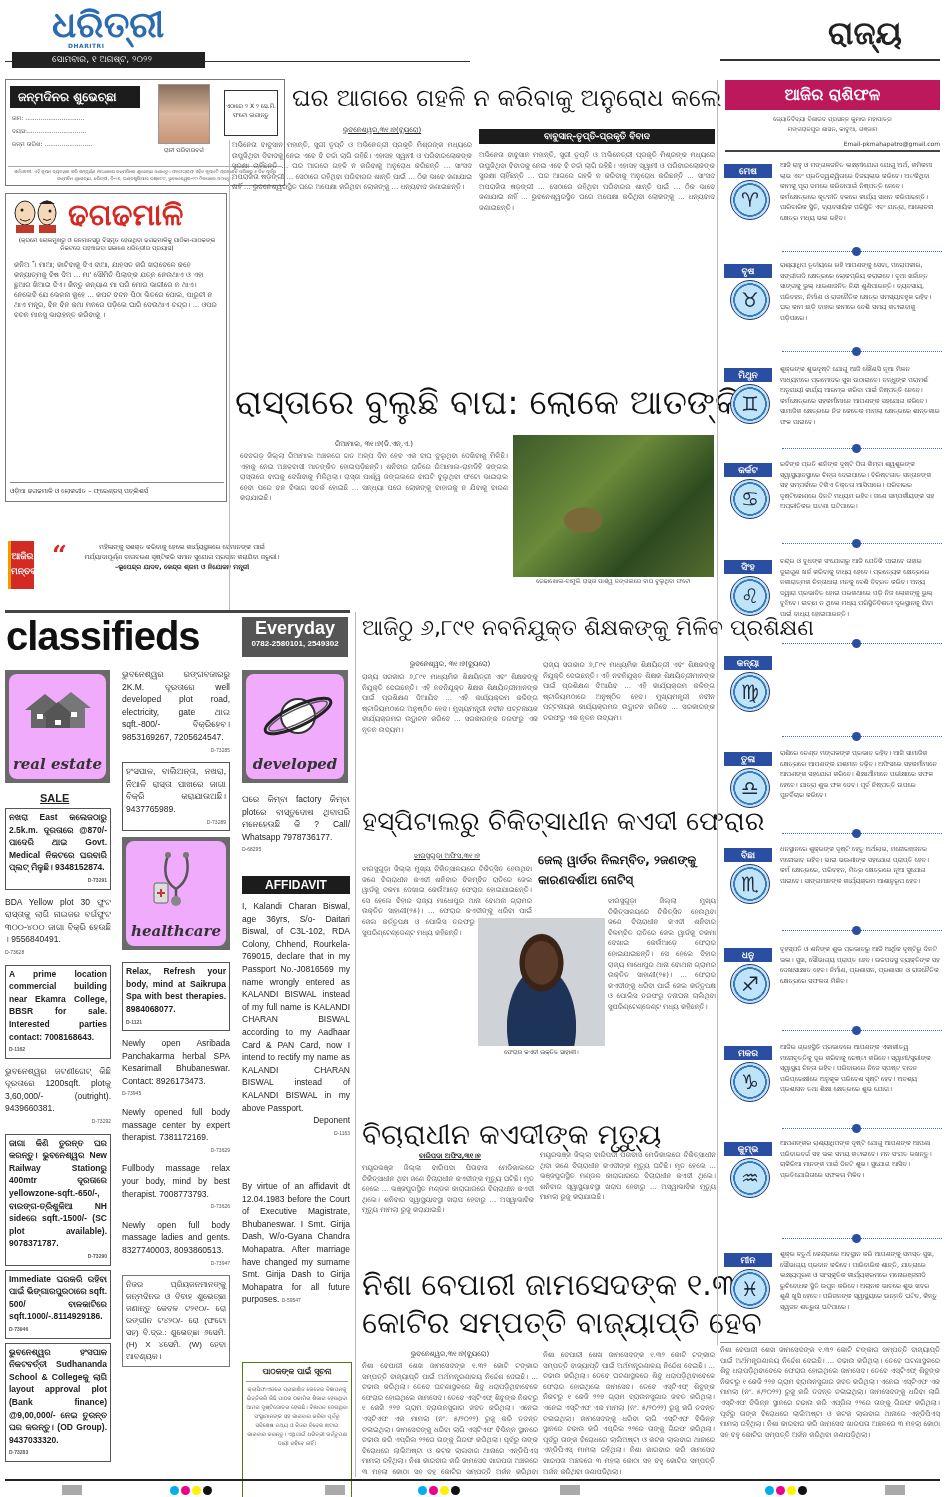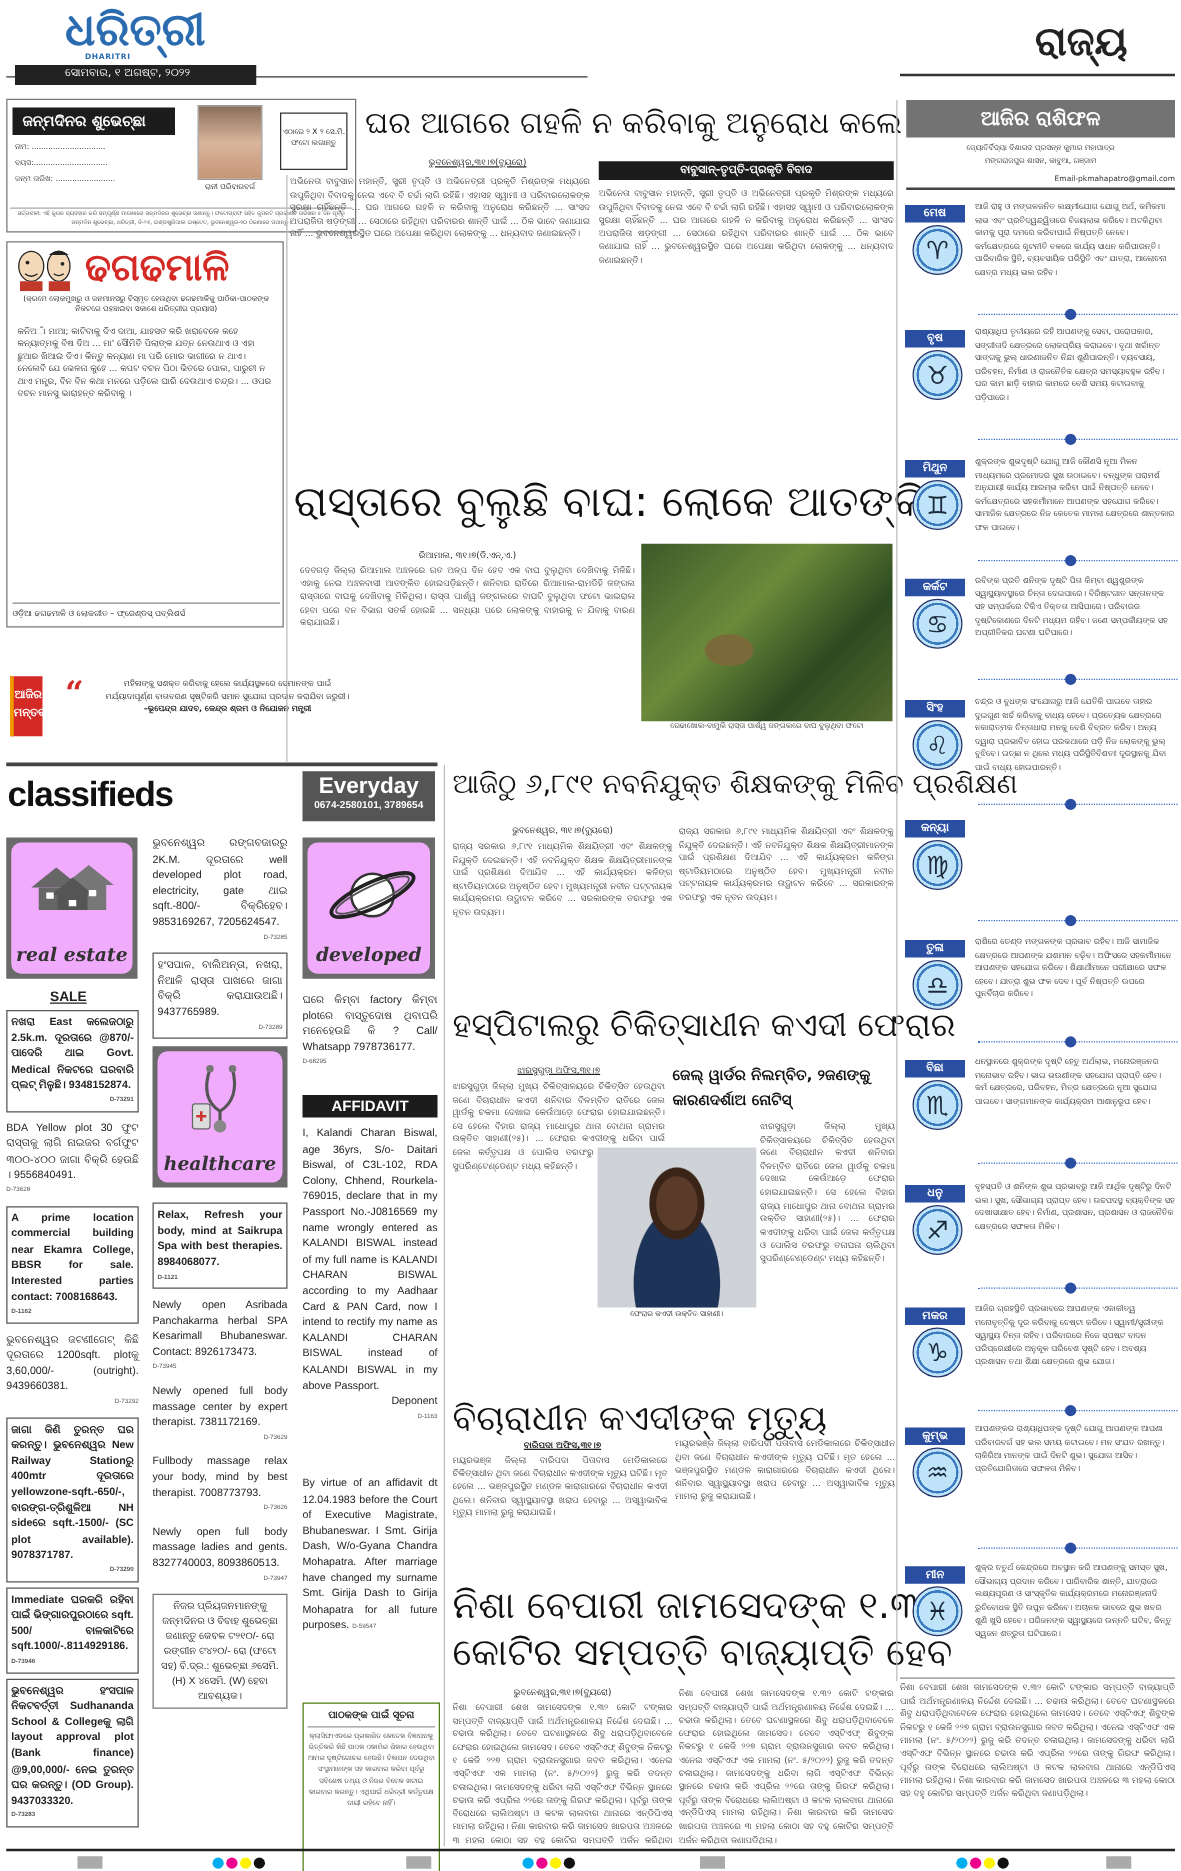--- a/index.html
+++ b/index.html
@@ -30,37 +30,37 @@
   .quote-mark { left:52px; top:540px; font-size:26px; color:#d42a26; font-weight:bold; font-family: "DejaVu Serif", serif; }
   .quote-text { left:82px; top:542px; width:200px; font-size:6.5px; line-height:10px; text-align:center; }
   .col-text { font-size: 7px; line-height: 10.6px; color: #444; text-align: justify; overflow: hidden; }
   .headline { font-weight: normal; color: #111; font-family: "DejaVu Sans", sans-serif; white-space: nowrap; }
   .dateline { font-size: 7px; text-align: center; text-decoration: underline; color:#222; }
   .blackbar { background:#1c1c1c; color:#fff; font-size:9px; font-weight:bold; text-align:center; }
   .photo-leopard { left:513px; top:435px; width:201px; height:142px; background: radial-gradient(ellipse at 35% 60%, #7a6a3a 0 10%, transparent 11%), linear-gradient(135deg,#3d5a2a,#6b8a3a 40%,#2d4a20 70%,#556b2f); }
   .photo-caption { left:513px; top:577px; width:201px; font-size:6px; text-align:center; color:#333; }
   .photo-man { left:478px; top:918px; width:127px; height:128px; background: radial-gradient(ellipse at 50% 35%, #5a3a28 0 18%, #3a2418 19% 24%, transparent 25%), radial-gradient(ellipse at 50% 85%, #1e3358 0 38%, transparent 39%), #cfd3d8; }
   .photo-caption2 { left:478px; top:1048px; width:127px; font-size:6px; text-align:center; }
-  .classified-title { left:6px; top:614px; font-size:28px; font-weight:bold; color:#111; font-family: "Liberation Sans", sans-serif; letter-spacing:-1px; line-height:44px; }
+  .classified-title { left:6px; top:614px; font-size:40px; font-weight:bold; color:#111; font-family: "Liberation Sans", sans-serif; letter-spacing:-1px; line-height:44px; }
   .everyday { left:242px; top:617px; width:106px; height:40px; background:#555; color:#fff; text-align:center; }
   .everyday .big { font-size:18px; font-weight:bold; line-height:22px; font-family: "Liberation Sans", sans-serif; }
   .everyday .phone { font-size:8px; font-weight:bold; font-family: "Liberation Sans", sans-serif; }
   .cl-card { background:#6a6a6a; padding:4px; }
   .cl-card-inner { background:#f0abfc; border-radius:8px; width:100%; height:100%; position:relative; }
   .cl-card-label { position:absolute; bottom:6px; width:100%; text-align:center; font-size:15px; font-weight:bold; font-style:italic; font-family: "DejaVu Serif", serif; color:#333; }
   .cl-ad { font-family: "Liberation Sans", sans-serif; font-size: 8.5px; line-height: 12.6px; color:#222; text-align: justify; }
   .cl-ad.boxed { border:1px solid #555; padding:2px 3px; font-weight:bold; }
   .cl-code { font-size:5px; color:#555; text-align:right; display:block; }
   .cl-code-l { font-size:5px; color:#555; display:block; }
   .sale { left:40px; top:792px; font-size:11px; font-weight:bold; text-decoration:underline; font-family: "Liberation Sans", sans-serif; }
   .affidavit { left:242px; top:876px; width:108px; height:18px; background:#1c1c1c; color:#fff; font-size:12px; font-weight:bold; text-align:center; font-family: "Liberation Sans", sans-serif; line-height:18px; }
   .notice { left:242px; top:1337px; width:110px; height:165px; border:1px solid #4d7c0f;margin-top:25px; }
   .notice-title { font-size:8px; font-weight:bold; text-align:center; padding:4px 0; border-bottom:1px solid #999; margin:0 3px; }
   .notice-body { font-size:5.5px; line-height:9px; text-align:center; padding:3px; color:#444;}
-  .rashi-header { left:725px; top:80px; width:215px; height:30px; background:#737373; color:#fff; font-size:16px; font-weight:bold; text-align:center; line-height:30px; }
+  .rashi-header { left:725px; top:80px; width:215px; height:30px; background:#be185d; color:#fff; font-size:16px; font-weight:bold; text-align:center; line-height:30px; }
   .rashi-sub { left:725px; top:114px; width:215px; font-size:6px; text-align:center; line-height:10px; color:#333; }
   .rashi-email { left:725px; top:140px; width:215px; font-size:6px; text-align:right; color:#333; }
   .rashi-sign { position:absolute; left:0; width:56px; }
   .rashi-tag { width:48px; height:14px; background:#2a4ea2; color:#fff; font-size:9px; font-weight:bold; text-align:center; line-height:14px; margin-left:2px; }
   .rashi-icon { width:40px; height:40px; border-radius:50%; background:radial-gradient(circle, #bfe3f8 0 55%, #3a7bc0 56% 62%, #bfe3f8 63%); margin:2px 0 0 8px; border:1px solid #236; display:flex; align-items:center; justify-content:center; font-size:20px; color:#1a2a3a; }
   .rashi-text { position:absolute; left:58px; width:160px; font-size:6.5px; line-height:10.5px; color:#333; }
   .rashi-sep { position:absolute; left:60px; width:160px; border-top:1px dotted #3a6fd0; }
   .rashi-dot { position:absolute; width:9px; height:9px; border-radius:50%; background:#2a4ea2; }
   .footer-line { left:5px; top:1479px; width:935px; height:2px; background:#222; }
   .cmyk { top:1486px; display:flex; gap:2px; }
@@ -125,21 +125,21 @@
 <div class="abs headline" style="left:235px;top:382px;font-size:34px;">ରାସ୍ତାରେ ବୁଲୁଛି ବାଘ: ଲୋକେ ଆତଙ୍କିତ</div>
 <div class="abs dateline" style="left:240px;top:440px;width:268px;text-decoration:none">ରିଆମାଲ, ୩୧।୭(ଡି.ଏନ୍.ଏ.)</div>
 <div class="abs col-text" style="left:240px;top:451px;width:268px;height:150px;">ଦେବଗଡ଼ ଜିଲ୍ଲା ରିଆମାଲ ଅଞ୍ଚଳରେ ଗତ ଅଳ୍ପ ଦିନ ହେବ ଏକ ବାଘ ବୁଲୁଥିବା ଦେଖିବାକୁ ମିଳିଛି। ଏହାକୁ ନେଇ ଅଞ୍ଚଳବାସୀ ଆତଙ୍କିତ ହୋଇପଡ଼ିଛନ୍ତି। ଶନିବାର ରାତିରେ ରିଆମାଲ-ରାମଡିହି ଜଙ୍ଗଲ ରାସ୍ତାରେ ବାଘକୁ ଦେଖିବାକୁ ମିଳିଥିଲା। ରାସ୍ତା ପାର୍ଶ୍ୱ ଜଙ୍ଗଲରେ ବାଘଟି ବୁଲୁଥିବା ଫଟୋ ଭାଇରାଲ ହେବା ପରେ ବନ ବିଭାଗ ସତର୍କ ହୋଇଛି ... ସନ୍ଧ୍ୟା ପରେ ଲୋକଙ୍କୁ ବାହାରକୁ ନ ଯିବାକୁ ବାରଣ କରାଯାଇଛି।</div>
 <div class="abs photo-leopard"></div>
 <div class="abs photo-caption">ରେଢାଖୋଲ-ବାମୁଲି ରାସ୍ତା ପାର୍ଶ୍ୱ ଜଙ୍ଗଲରେ ବାଘ ବୁଲୁଥିବା ଫଟୋ</div>
 
 <div class="abs" style="left:5px;top:610px;width:345px;height:3px;background:#444"></div>
 <div class="abs classified-title">classifieds</div>
 <div class="abs everyday">
   <div class="big">Everyday</div>
-  <div class="phone">0674-2580101, 3789654</div>
+  <div class="phone">0782-2580101, 2549302</div>
 </div>
 
 <div class="abs cl-card" style="left:5px;top:670px;width:105px;height:113px;">
   <div class="cl-card-inner">
     <svg style="position:absolute;left:14px;top:16px" width="70" height="40" viewBox="0 0 70 40">
       <polygon points="2,20 22,4 42,20" fill="#666"></polygon>
         <rect x="8" y="20" width="28" height="18" fill="#666"></rect>
       <polygon points="28,18 48,2 68,18" fill="#777"></polygon>
         <rect x="34" y="18" width="28" height="20" fill="#777"></rect>
       <polygon points="18,26 35,12 52,26" fill="#555"></polygon>
@@ -178,21 +178,21 @@
         <path d="M13 40 v8 M9 44 h8" stroke="#c33" stroke-width="2"></path>
       </svg>
       <div class="cl-card-label">healthcare</div>
     </div>
   </div>
   <div class="cl-ad boxed" style="margin-bottom:6px"><span>Relax, Refresh your body, mind at Saikrupa Spa with best therapies. 8984068077.</span><span class="cl-code-l">D-1121</span></div>
   <div class="cl-ad" style="margin-bottom:6px"><span>Newly open Asribada Panchakarma herbal SPA Kesarimall Bhubaneswar. Contact: 8926173473.</span><span class="cl-code-l">D-73945</span></div>
   <div class="cl-ad" style="margin-bottom:6px"><span>Newly opened full body massage center by expert therapist. 7381172169.</span><span class="cl-code">D-73629</span></div>
   <div class="cl-ad" style="margin-bottom:6px"><span>Fullbody massage relax your body, mind by best therapist. 7008773793.</span><span class="cl-code">D-73626</span></div>
   <div class="cl-ad" style="margin-bottom:6px"><span>Newly open full body massage ladies and gents. 8327740003, 8093860513.</span><span class="cl-code">D-73947</span></div>
-  <div class="cl-ad box" style="text-align:center;padding:3px;font-size:8px;line-height:12px">ନିଜର ପ୍ରିୟଜନମାନଙ୍କୁ ଜନ୍ମଦିନର ଓ ବିବାହ ଶୁଭେଚ୍ଛା ଜଣାନ୍ତୁ କେବଳ ଟ୨୧୦/- ରୋ ରଙ୍ଗୀନ ଟ୪୨୦/- ରୋ (ଫଟୋ ସହ) ବି.ଦ୍ର.: ଶୁଭେଚ୍ଛା ୬ସେମି. (H) X ୪ସେମି. (W) ହେବା ଆବଶ୍ୟକ।</div>
+  <div class="cl-ad box" style="padding:3px;font-size:8px;line-height:12px">ନିଜର ପ୍ରିୟଜନମାନଙ୍କୁ ଜନ୍ମଦିନର ଓ ବିବାହ ଶୁଭେଚ୍ଛା ଜଣାନ୍ତୁ କେବଳ ଟ୨୧୦/- ରୋ ରଙ୍ଗୀନ ଟ୪୨୦/- ରୋ (ଫଟୋ ସହ) ବି.ଦ୍ର.: ଶୁଭେଚ୍ଛା ୬ସେମି. (H) X ୪ସେମି. (W) ହେବା ଆବଶ୍ୟକ।</div>
 </div>
 
 <div class="abs cl-card" style="left:242px;top:670px;width:106px;height:113px;">
   <div class="cl-card-inner">
     <svg style="position:absolute;left:14px;top:12px" width="76" height="60" viewBox="0 0 76 60">
       <circle cx="38" cy="30" r="17" fill="#fff" stroke="#333" stroke-width="2"></circle>
       <ellipse cx="38" cy="30" rx="36" ry="10" transform="rotate(-25 38 30)" fill="none" stroke="#222" stroke-width="3"></ellipse>
       <ellipse cx="38" cy="30" rx="32" ry="7" transform="rotate(-25 38 30)" fill="none" stroke="#555" stroke-width="1.5"></ellipse>
     </svg>
     <div class="cl-card-label">developed</div>

